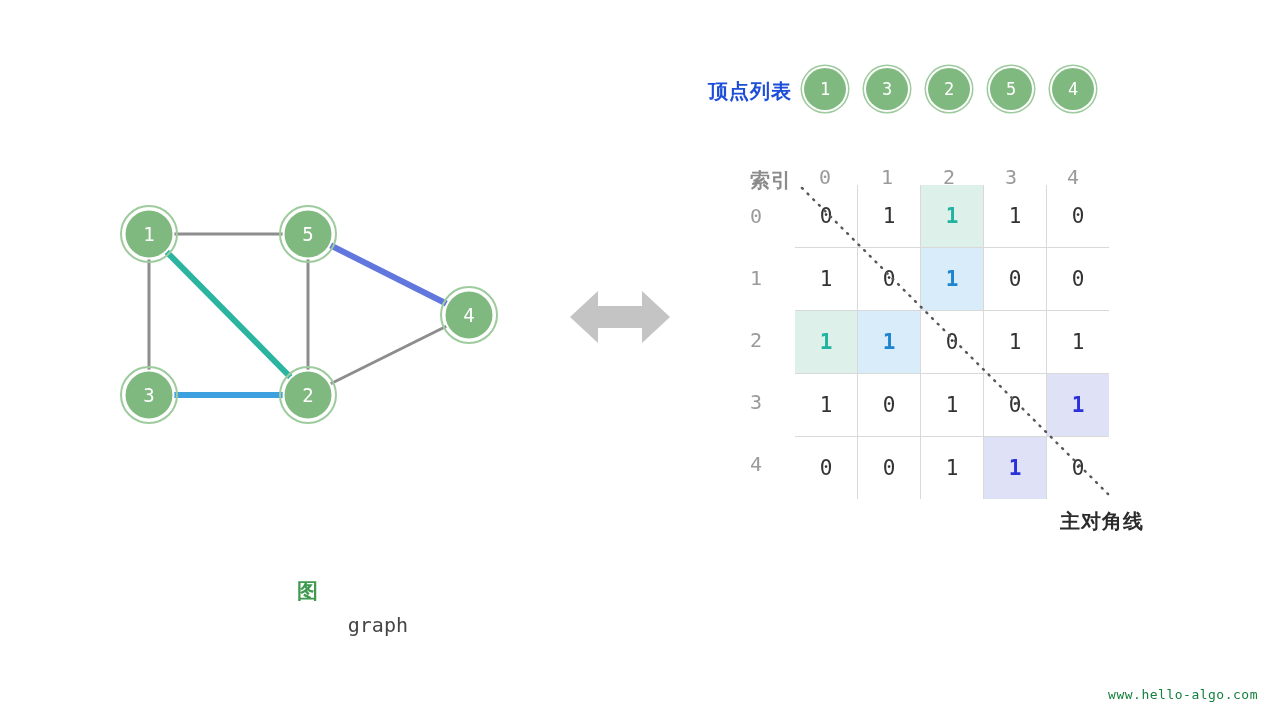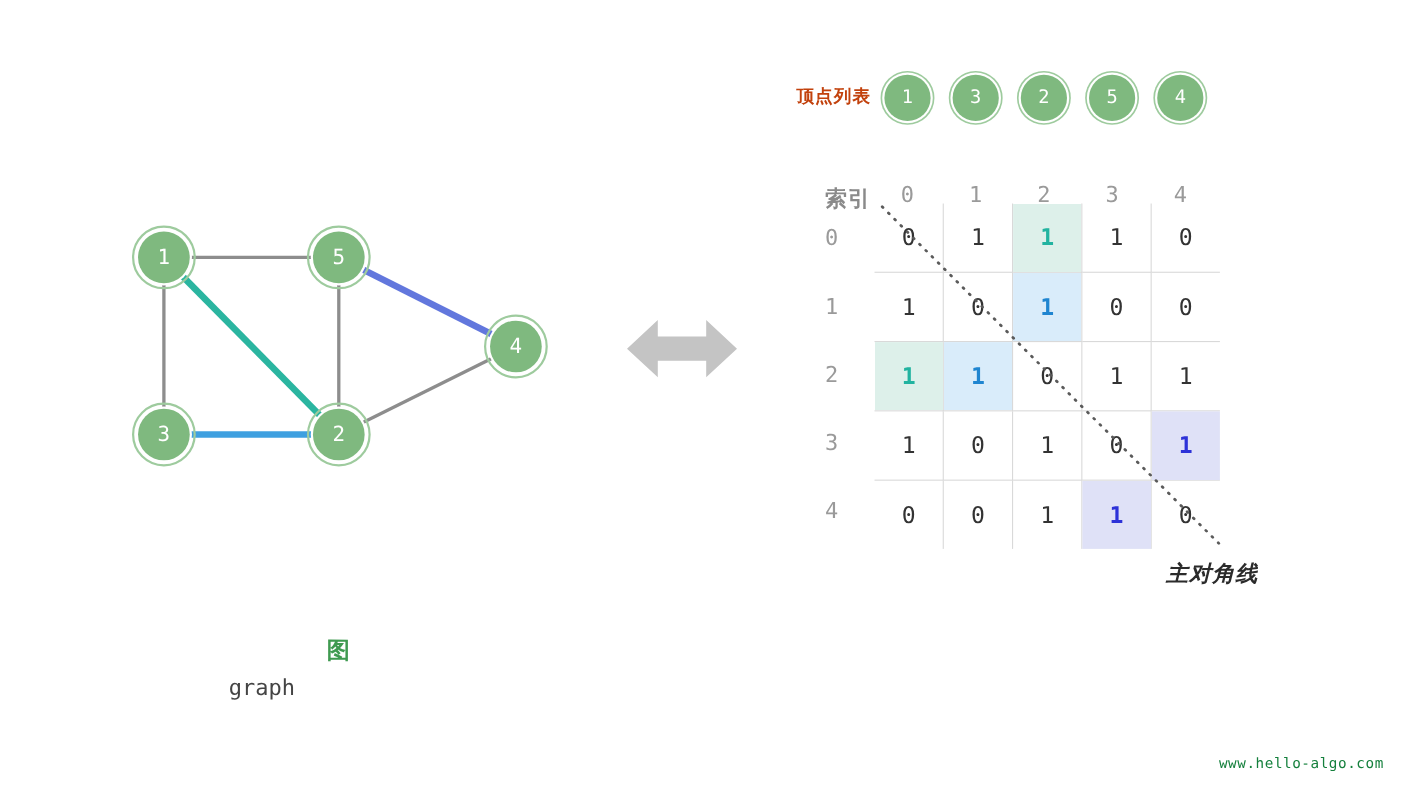--- a/index.html
+++ b/index.html
@@ -65,23 +65,23 @@
     top: 68px;
     width: 460px;
     height: 50px;
   }
   #vertex-list-label {
     position: absolute;
     left: 0px;
     top: 10px;
     width: 132px;
     text-align: right;
-    font-size: 16px;
+    font-size: 20px;
     font-weight: bold;
-    color: #c2410c;
+    color: #1d4ed8;
     letter-spacing: 1px;
   }
   .vertex-chip {
     position: absolute;
     top: 0px;
     width: 42px;
     height: 42px;
     border-radius: 50%;
     background: #7fb97f;
     box-shadow: 0 0 0 2px #ffffff, 0 0 0 3.5px #9ecb9e;
@@ -178,35 +178,34 @@
 
   #diagonal-label {
     position: absolute;
     left: 400px;
     top: 508px;
     font-size: 20px;
     font-weight: bold;
     color: #2b2b2b;
     letter-spacing: 1px;
     white-space: nowrap;
-    font-style: italic;
   }
 
   
   .caption-cn {
     position: absolute;
     text-align: center;
     font-size: 21px;
     font-weight: bold;
     color: #3f9a50;
     letter-spacing: 1px;
   }
   .caption-en {
     position: absolute;
-    text-align: left;
+    text-align: right;
     font-family: "DejaVu Sans Mono", monospace;
     font-size: 20px;
     color: #444444;
   }
 
   #watermark {
     position: absolute;
     right: 22px;
     bottom: 18px;
     font-family: "DejaVu Sans Mono", monospace;

